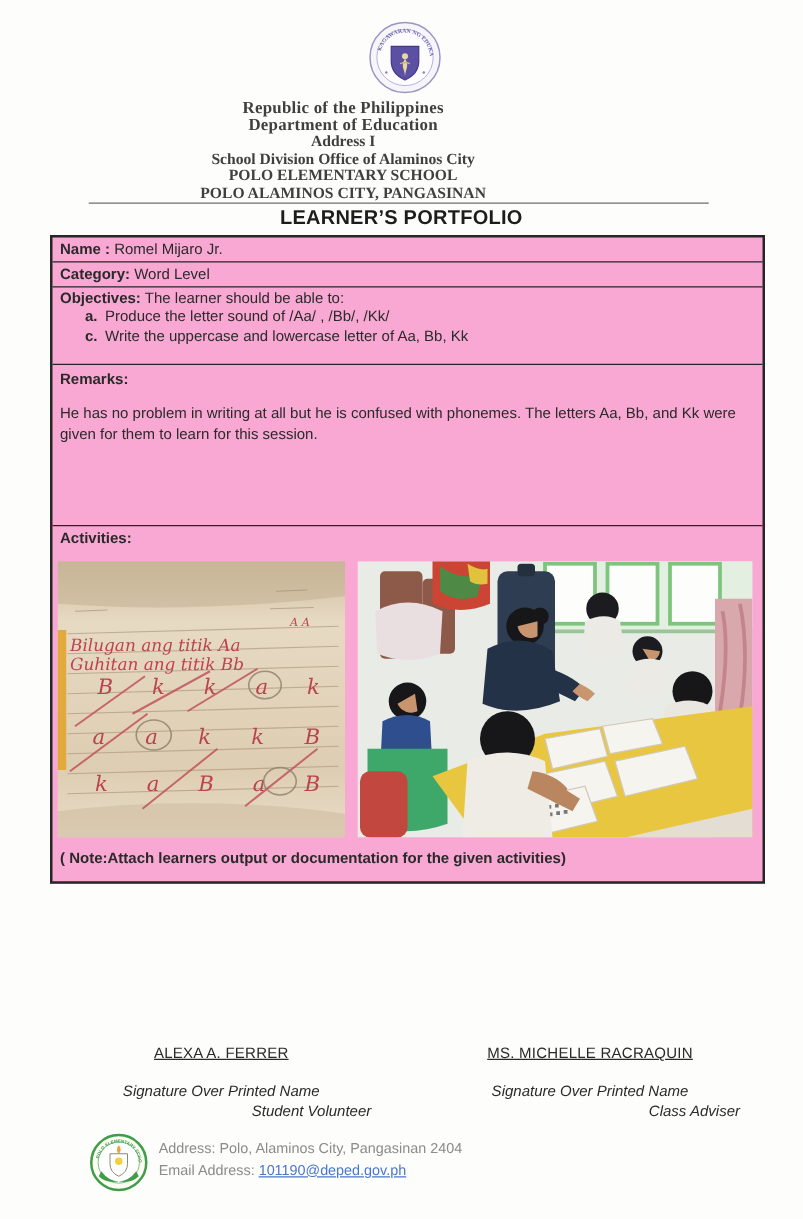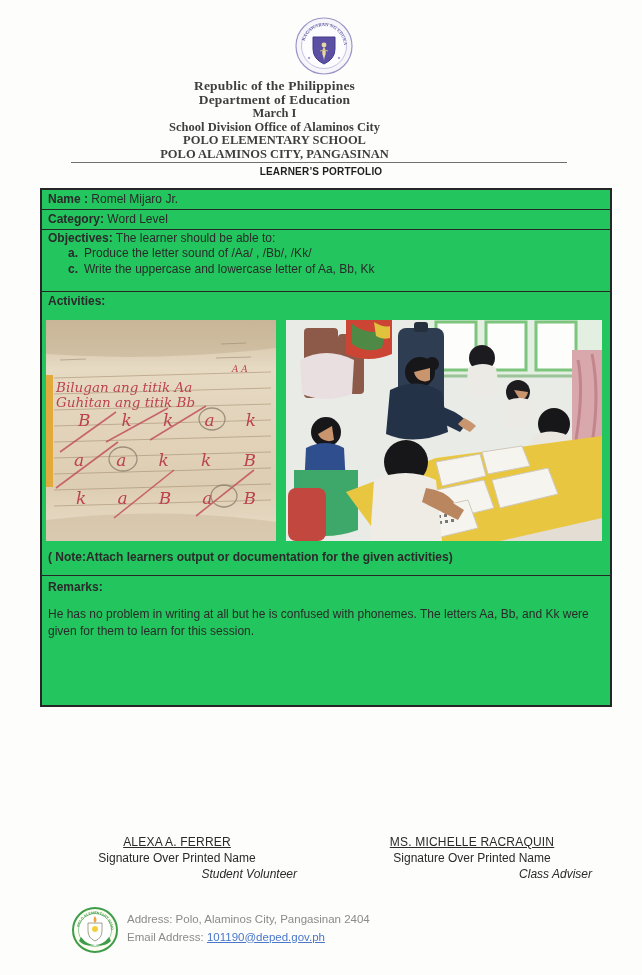--- a/index.html
+++ b/index.html
@@ -11,24 +11,24 @@
     color:#2a2a2a;
     overflow:hidden;
   }
 
   
   #deped-logo { position:absolute; left:294px; top:15px; }
   .hdr-text { position:absolute; top:79px; left:0; width:549px; text-align:center; color:#3f3f3f; }
   .hdr-black { font-family:"Liberation Serif", serif; font-weight:bold; font-size:13.5px; line-height:14px; letter-spacing:.2px; }
   .hdr-serif { font-family:"Liberation Serif", serif; font-weight:bold; font-size:12.5px; line-height:13.5px; }
   .hdr-rule { position:absolute; top:162px; left:71px; width:496px; border-top:1.5px solid #6f6f6f; }
-  .doc-title { position:absolute; top:166px; left:0; width:642px; text-align:center; font-weight:bold; font-size:10px; letter-spacing:.2px; color:#1d1d1d; }
-
-  
-  .ftable { position:absolute; left:40px; top:188px; width:572px; border:2px solid #262626; background:#22c55e; }
+  .doc-title { position:absolute; top:166px; left:0; width:642px; text-align:center; font-weight:bold; font-size:16px; letter-spacing:.2px; color:#1d1d1d; }
+
+  
+  .ftable { position:absolute; left:40px; top:188px; width:572px; border:2px solid #262626; background:#f9a8d4; }
   .frow { position:relative; border-bottom:1.5px solid #262626; font-size:12px; padding:0 6px; }
   .frow:last-child { border-bottom:none; }
   .r-name { height:20px; line-height:18px; }
   .r-grade { height:21px; line-height:19px; }
   .r-cat { height:20px; line-height:18px; }
   .r-obj { height:62px; padding-top:1px; line-height:15.3px; }
   .r-act { height:284px; }
   .r-rem { height:129px; }
   .b { font-weight:bold; }
   .date-cell { position:absolute; right:14px; top:0; line-height:19px; }
@@ -42,21 +42,21 @@
   
   .photo { position:absolute; top:28px; }
   .photo-left { left:4px; }
   .photo-right { left:244px; }
 
   
   .sig { position:absolute; width:240px; text-align:center; font-size:12px; }
   .sig-1 { left:57px; top:835px; }
   .sig-2 { left:352px; top:835px; }
   .sig-name { text-decoration:underline; letter-spacing:.2px; }
-  .sig-sub { margin-top:1px; line-height:16px; }
+  .sig-sub { font-style:italic; margin-top:16px; line-height:16px; }
   .sig-role { font-style:italic; line-height:16px;text-align:right; }
 
   
   #school-logo { position:absolute; left:70px; top:905px; }
   .footer-text { position:absolute; left:127px; top:911px; font-size:11.5px; line-height:17.5px; color:#8b8b8b; }
   .footer-text a { color:#4a77c9; text-decoration:underline; }
 </style>
 </head>
 <body>
 
@@ -69,21 +69,21 @@
   <circle cx="30" cy="30" r="2.4" fill="#e8d9a0"></circle>
   <path d="M30,32 q-3,4 -1,9 q1,3 1,5 q0,-2 1,-5 q2,-5 -1,-9 Z" fill="#e8d9a0"></path>
   <path d="M26,36 q4,-2 8,0" stroke="#c8b878" stroke-width="1" fill="none"></path>
   <circle cx="15" cy="43" r="1" fill="#8a84c0"></circle>
   <circle cx="45" cy="43" r="1" fill="#8a84c0"></circle>
 </svg>
 
 <div class="hdr-text">
   <div class="hdr-black">Republic of the Philippines</div>
   <div class="hdr-black">Department of Education</div>
-  <div class="hdr-serif">March I</div>
+  <div class="hdr-serif">Address I</div>
   <div class="hdr-serif">School Division Office of Alaminos City</div>
   <div class="hdr-serif">POLO ELEMENTARY SCHOOL</div>
   <div class="hdr-serif">POLO ALAMINOS CITY, PANGASINAN</div>
 </div>
 <div class="hdr-rule"></div>
 <div class="doc-title">LEARNER’S PORTFOLIO</div>
 
 <div class="ftable">
 
   <div class="frow r-name">
@@ -101,20 +101,25 @@
     <div>
       <span class="b">Objectives:</span>
       <span>The learner should be able to:</span>
     </div>
     <div class="obj-item">
       <span class="obj-letter">a.</span><span>Produce the letter sound of /Aa/ , /Bb/, /Kk/</span>
     </div>
     <div class="obj-item">
       <span class="obj-letter">c.</span><span>Write the uppercase and lowercase letter of Aa, Bb, Kk</span>
     </div>
+  </div>
+
+  <div class="frow r-rem">
+    <div class="rem-label">Remarks:</div>
+    <div class="rem-text">He has no problem in writing at all but he is confused with phonemes. The letters Aa, Bb, and Kk were given for them to learn for this session.</div>
   </div>
 
   <div class="frow r-act">
     <div class="act-label b">Activities:</div>
 
     <svg class="photo photo-left" width="230" height="221" viewBox="0 0 230 221">
       <defs>
         <linearGradient id="paperG" x1="0" y1="0" x2="0" y2="1">
           <stop offset="0" stop-color="#cdbb9e"></stop>
             <stop offset="0.22" stop-color="#e7dac3"></stop>
@@ -232,25 +237,20 @@
 
       <circle cx="120" cy="142" r="22" fill="#17171a"></circle>
       <path d="M88,160 q32,-14 62,0 l6,61 h-72 Z" fill="#efece6"></path>
       <path d="M140,168 q18,2 28,14 l-8,12 q-16,-8 -24,-12 Z" fill="#b9865f"></path>
       <path d="M162,180 l16,10 -6,10 -16,-8 Z" fill="#b9865f"></path>
     </svg>
 
     <div class="note-line">( Note:Attach learners output or documentation for the given activities)</div>
   </div>
 
-  <div class="frow r-rem">
-    <div class="rem-label">Remarks:</div>
-    <div class="rem-text">He has no problem in writing at all but he is confused with phonemes. The letters Aa, Bb, and Kk were given for them to learn for this session.</div>
-  </div>
-
 </div>
 
 <div class="sig sig-1">
   <div class="sig-name">ALEXA A. FERRER</div>
   <div class="sig-sub">Signature Over Printed Name</div>
   <div class="sig-role">Student Volunteer</div>
 </div>
 <div class="sig sig-2">
   <div class="sig-name">MS. MICHELLE RACRAQUIN</div>
   <div class="sig-sub">Signature Over Printed Name</div>

